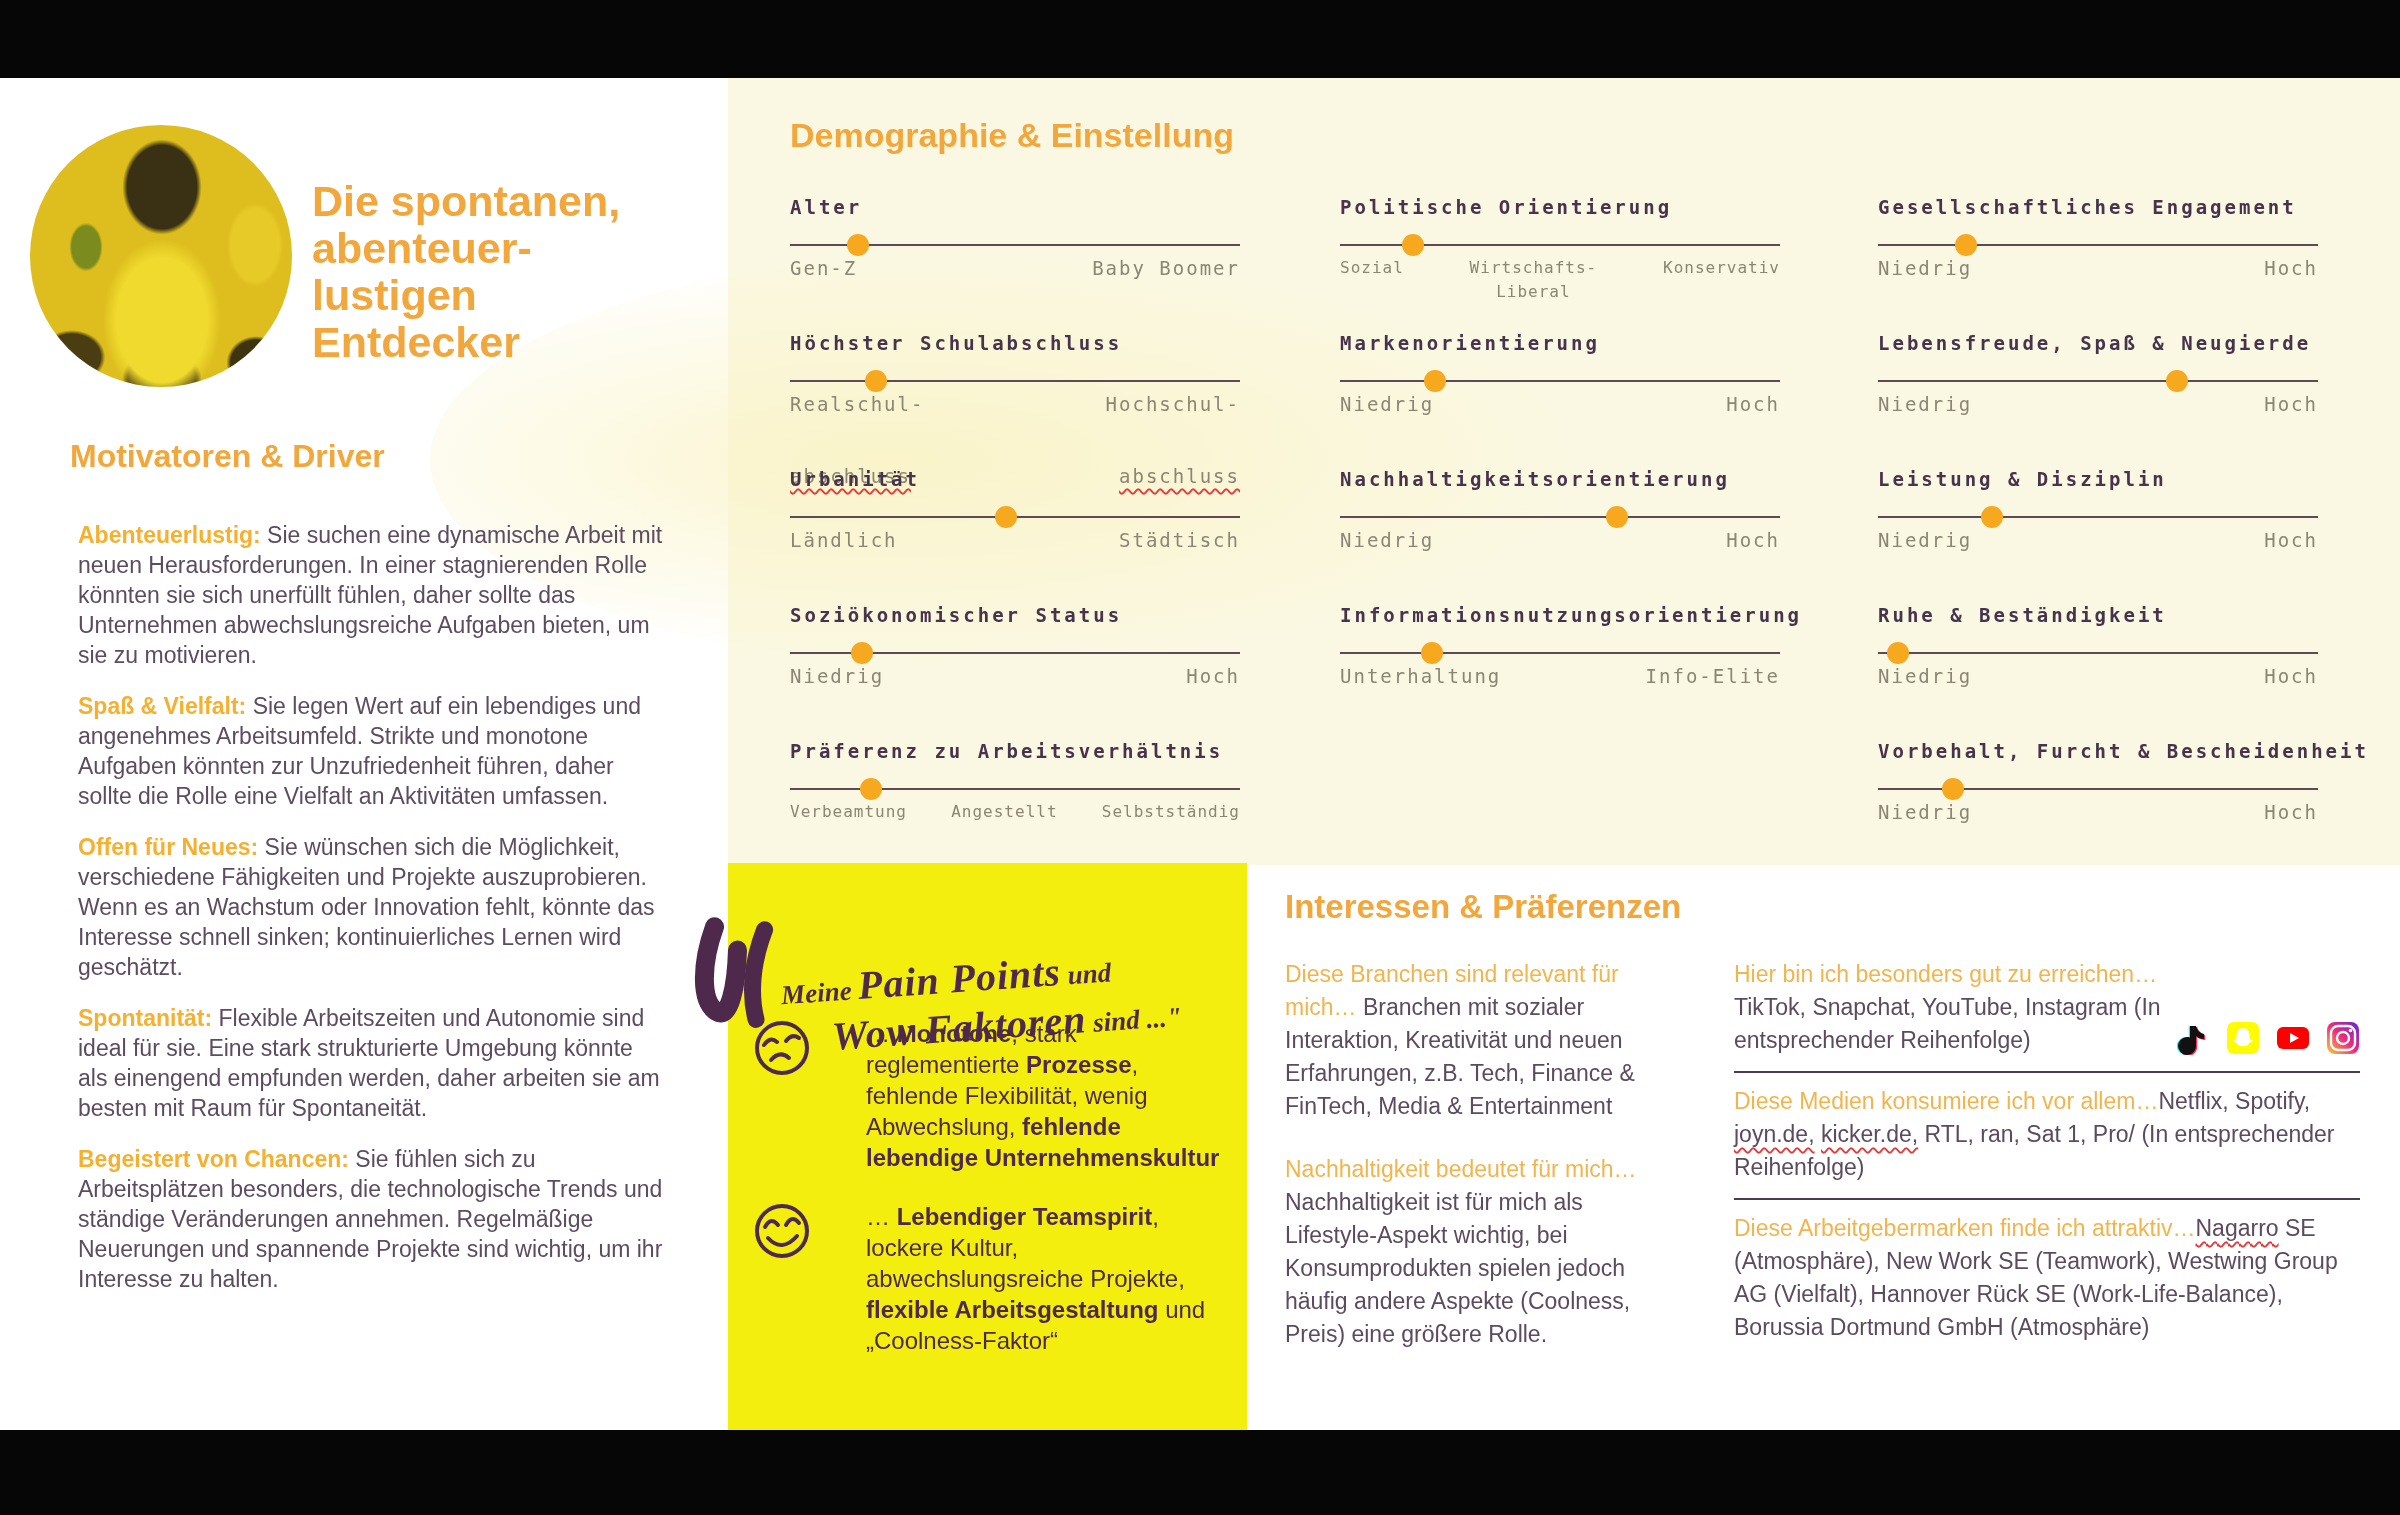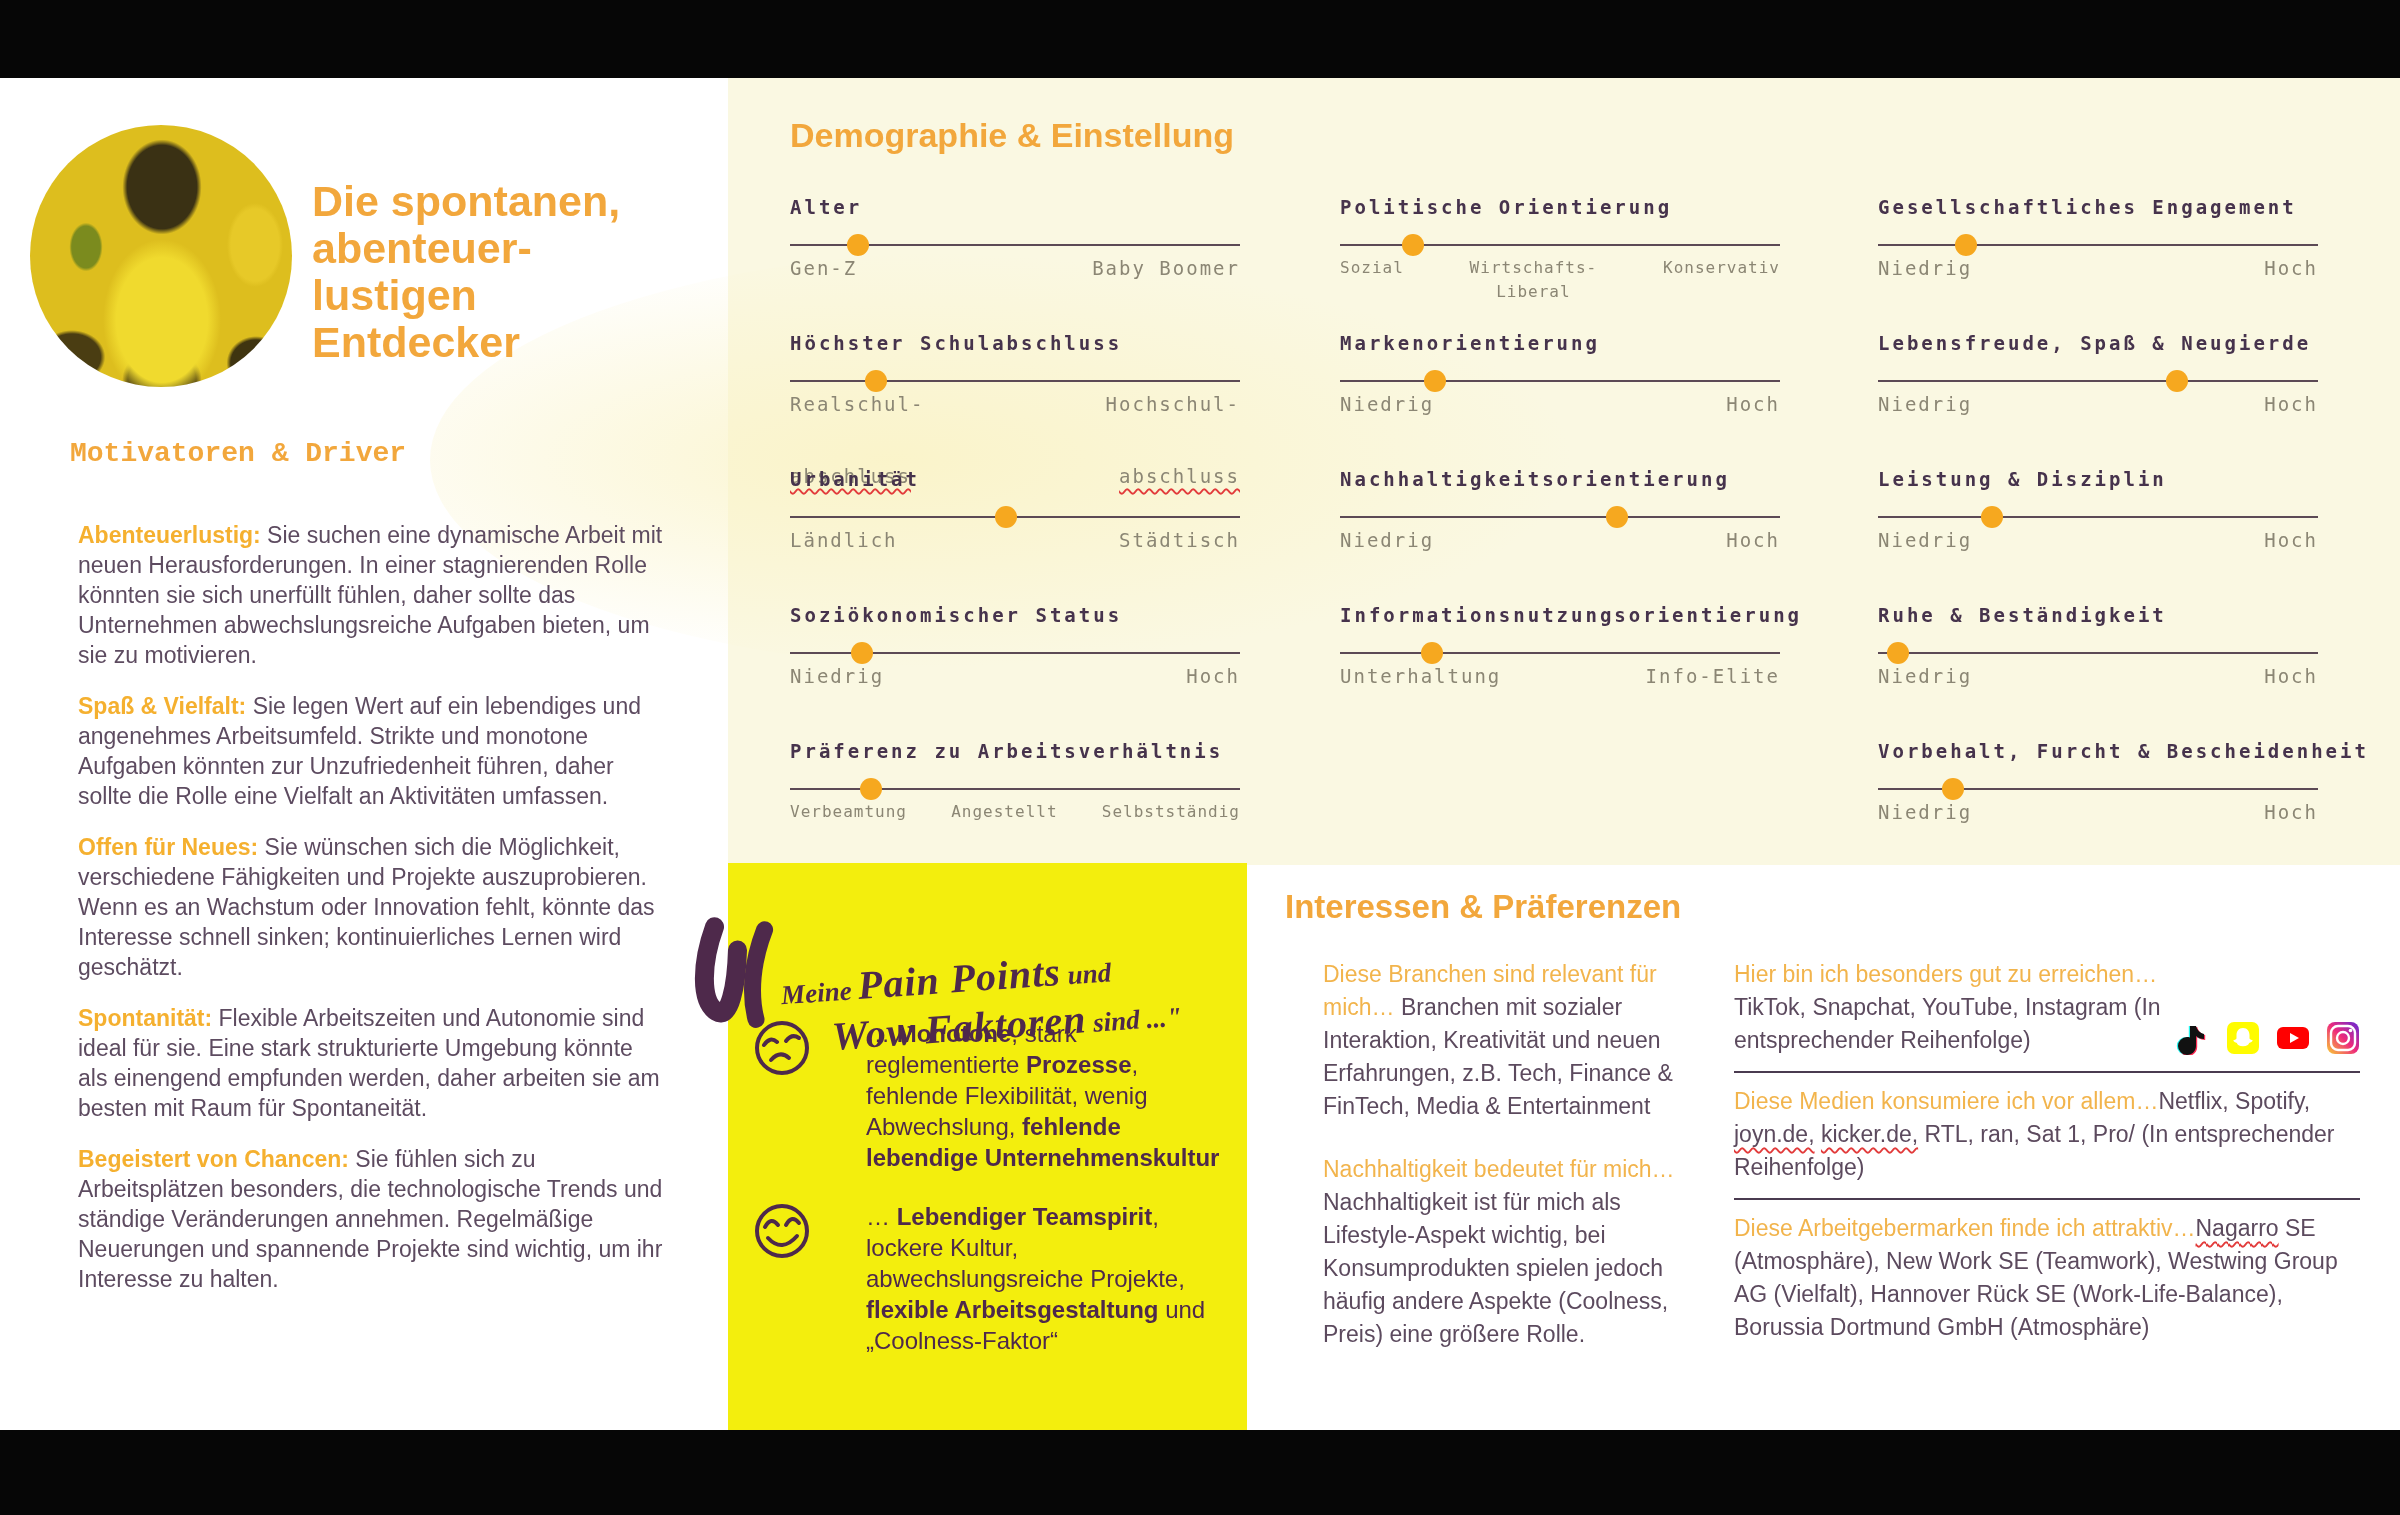--- a/index.html
+++ b/index.html
@@ -17,21 +17,21 @@
       radial-gradient(60px 72px at 132px 62px,#3a3114 58%,rgba(58,49,20,0) 66%),
       radial-gradient(95px 130px at 132px 195px,#F0DA2E 48%,rgba(240,218,46,0) 62%),
       radial-gradient(52px 42px at 42px 232px,#4a3d12 55%,rgba(74,61,18,0) 64%),
       radial-gradient(62px 48px at 132px 254px,#473a10 55%,rgba(71,58,16,0) 64%),
       radial-gradient(46px 42px at 226px 238px,#3f3410 55%,rgba(63,52,16,0) 64%),
       radial-gradient(26px 38px at 56px 122px,#7B8B1E 55%,rgba(123,139,30,0) 64%),
       radial-gradient(40px 60px at 225px 120px,#E7C928 60%,rgba(231,201,40,0) 70%),
       #DDBE1E;}
   .title{position:absolute;left:312px;top:178px;font-size:43px;line-height:47px;font-weight:700;color:#F2A73C;}
   .h-orange{font-weight:700;color:#F2A73C;}
-  .motiv-h{position:absolute;left:70px;top:438px;font-size:28px;font-family:Liberation Mono, monospace;}
+  .motiv-h{position:absolute;left:70px;top:438px;font-size:32px;}
   .paras{position:absolute;left:78px;top:520px;width:588px;font-size:23px;line-height:30px;}
   .para{margin-bottom:21px;}
   .lead{font-weight:700;color:#F5B02F;}
   
   .demo-h{position:absolute;left:790px;top:116px;font-size:34px;}
   .slider-col{position:absolute;top:196px;}
   .sbl{height:136px;}
   .s-title{font-family:"DejaVu Sans Mono",monospace;font-weight:700;font-size:19px;
            letter-spacing:3px;color:#46334C;white-space:nowrap;}
   .s-track{position:relative;height:2px;background:#5C4A55;margin-top:26px;}
@@ -53,21 +53,21 @@
   .hs{font-size:27px;font-style:italic;font-weight:600;}
   .hb{font-size:40px;font-weight:800;font-style:italic;letter-spacing:1px;}
   .pp-items{position:absolute;left:752px;top:1018px;width:475px;z-index:2;}
   .pp-item{display:flex;gap:22px;margin-bottom:28px;}
   .pp-text{font-size:24px;line-height:31px;color:#4E294B;width:385px;margin-left:32px;}
   .pp-text .b{font-weight:700;}
   .face{flex:0 0 60px;}
   
   .int-h{position:absolute;left:1285px;top:888px;font-size:33px;}
   .int-col{position:absolute;font-size:23px;line-height:33px;color:#5C4A5E;}
-  .int-left{left:1323px;top:958px;width:392px;}
+  .int-left{left:1285px;top:958px;width:392px;}
   .int-right{left:1734px;top:958px;width:626px;}
   .int-lead{color:#F2B44C;display:inline;}
   .int-lead.block{display:block;}
   .int-block{margin-bottom:30px;}
   .int-right .int-block{margin-bottom:0;position:relative;}
   .divider{border:none;border-top:2px solid #4A3B50;margin:14px 0 12px 0;}
   .media-body{display:block;width:440px;}
   .icon-row{position:absolute;right:0;bottom:2px;display:flex;gap:16px;}
   .icon-row svg{display:block;}
 </style>

